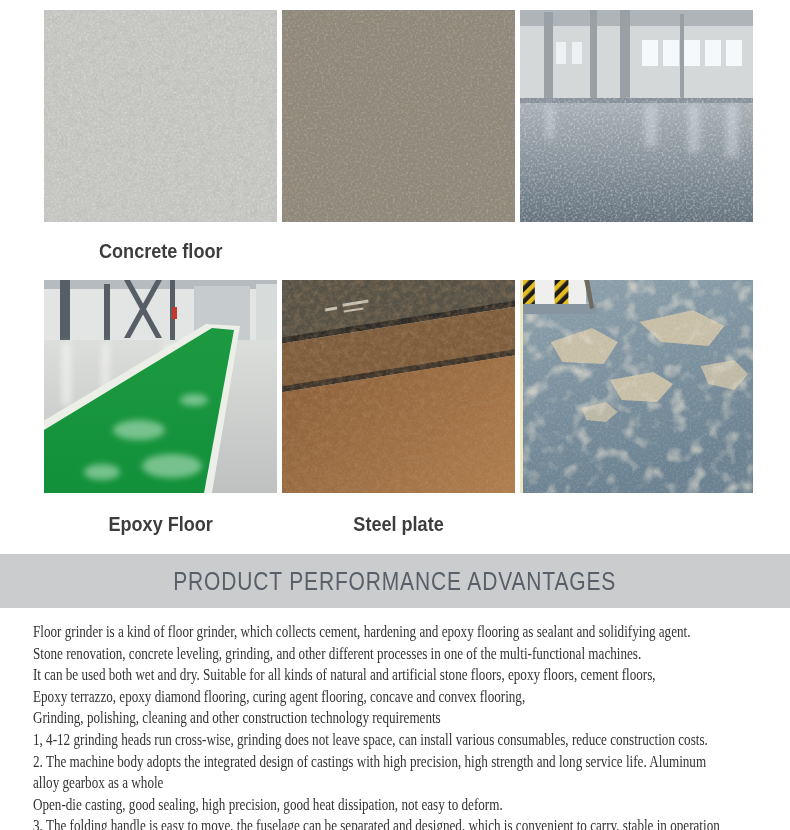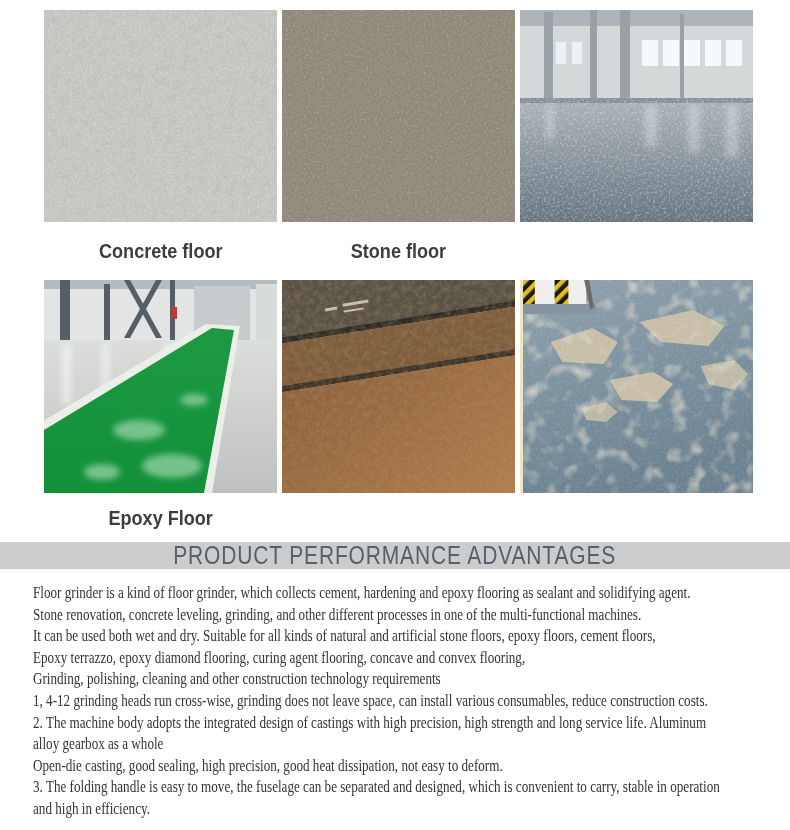--- a/index.html
+++ b/index.html
@@ -13,24 +13,24 @@
   .cell{margin:0;width:233px;flex:0 0 233px;}
   .img{height:212px;position:relative;overflow:hidden;background:#d8d8d5;}
   .row2 .img{height:213px;}
   .img svg{display:block;width:100%;height:100%;}
   .img.damaged{box-sizing:border-box;border-left:3px solid #ece6c2;}
   .cap{
     height:58px;display:flex;align-items:center;justify-content:center;
     font-family:"Liberation Sans",sans-serif;font-size:21px;font-weight:700;
     color:#3d3d3d;
   }
-  .row2 .cap{height:49px;}
+  .row2 .cap{height:61px;}
   .cap span{display:inline-block;transform:scaleX(0.86);transform-origin:center;white-space:nowrap;}
   .banner{
-    height:27px;background:#cacccd;display:flex;align-items:center;justify-content:center;
+    height:54px;background:#cacccd;display:flex;align-items:center;justify-content:center;
     font-family:"Liberation Sans",sans-serif;font-size:25px;font-weight:400;color:#585f68;
   }
   .banner span{display:inline-block;transform:scaleX(0.84);transform-origin:center;white-space:nowrap;letter-spacing:1px;}
   .desc{
     padding:13px 20px 0 33px;color:#333333;font-size:16px;line-height:21.6px;overflow:hidden;
   }
   .desc .line{white-space:nowrap;transform:scaleX(0.82);transform-origin:0 50%;}
 </style>
 </head>
 <body>
@@ -87,23 +87,20 @@
 
     <figure class="cell">
       <div class="img">
         <svg viewBox="0 0 233 212" preserveAspectRatio="none">
           <rect width="233" height="212" fill="#8f8878"></rect>
           <rect width="233" height="212" filter="url(#gLight)" opacity="0.45"></rect>
           <rect width="233" height="212" filter="url(#blobs)" opacity="0.78"></rect>
           <rect width="233" height="212" filter="url(#gDark)" opacity="0.5"></rect>
         </svg>
       </div>
-      <figcaption class="cap">
-          <span>Stone floor</span>
-        </figcaption>
     </figure>
 
     <figure class="cell">
       <div class="img">
         <svg viewBox="0 0 233 212" preserveAspectRatio="none">
           <defs>
             <linearGradient id="tzg" x1="0" y1="0" x2="0" y2="1">
               <stop offset="0" stop-color="#a9b2b8"></stop>
                 <stop offset="1" stop-color="#64737f"></stop>
             </linearGradient>
@@ -208,20 +205,23 @@
             <g fill="#ded9cd" opacity="0.85">
               <rect x="56" y="18" width="12" height="3"></rect>
                 <rect x="74" y="16" width="26" height="3"></rect>
               <rect x="74" y="23" width="20" height="2"></rect>
             </g>
           </g>
           <rect width="233" height="213" filter="url(#rust)" opacity="0.5"></rect>
           <rect width="233" height="213" filter="url(#gLight)" opacity="0.18"></rect>
         </svg>
       </div>
+      <figcaption class="cap">
+          <span>Steel plate</span>
+        </figcaption>
     </figure>
 
     <figure class="cell">
       <div class="img damaged">
         <svg viewBox="0 0 233 213" preserveAspectRatio="none">
           <defs>
             <linearGradient id="dmg" x1="0" y1="0" x2="0.3" y2="1">
               <stop offset="0" stop-color="#8ea2ae"></stop>
                 <stop offset="1" stop-color="#6a8191"></stop>
             </linearGradient>

